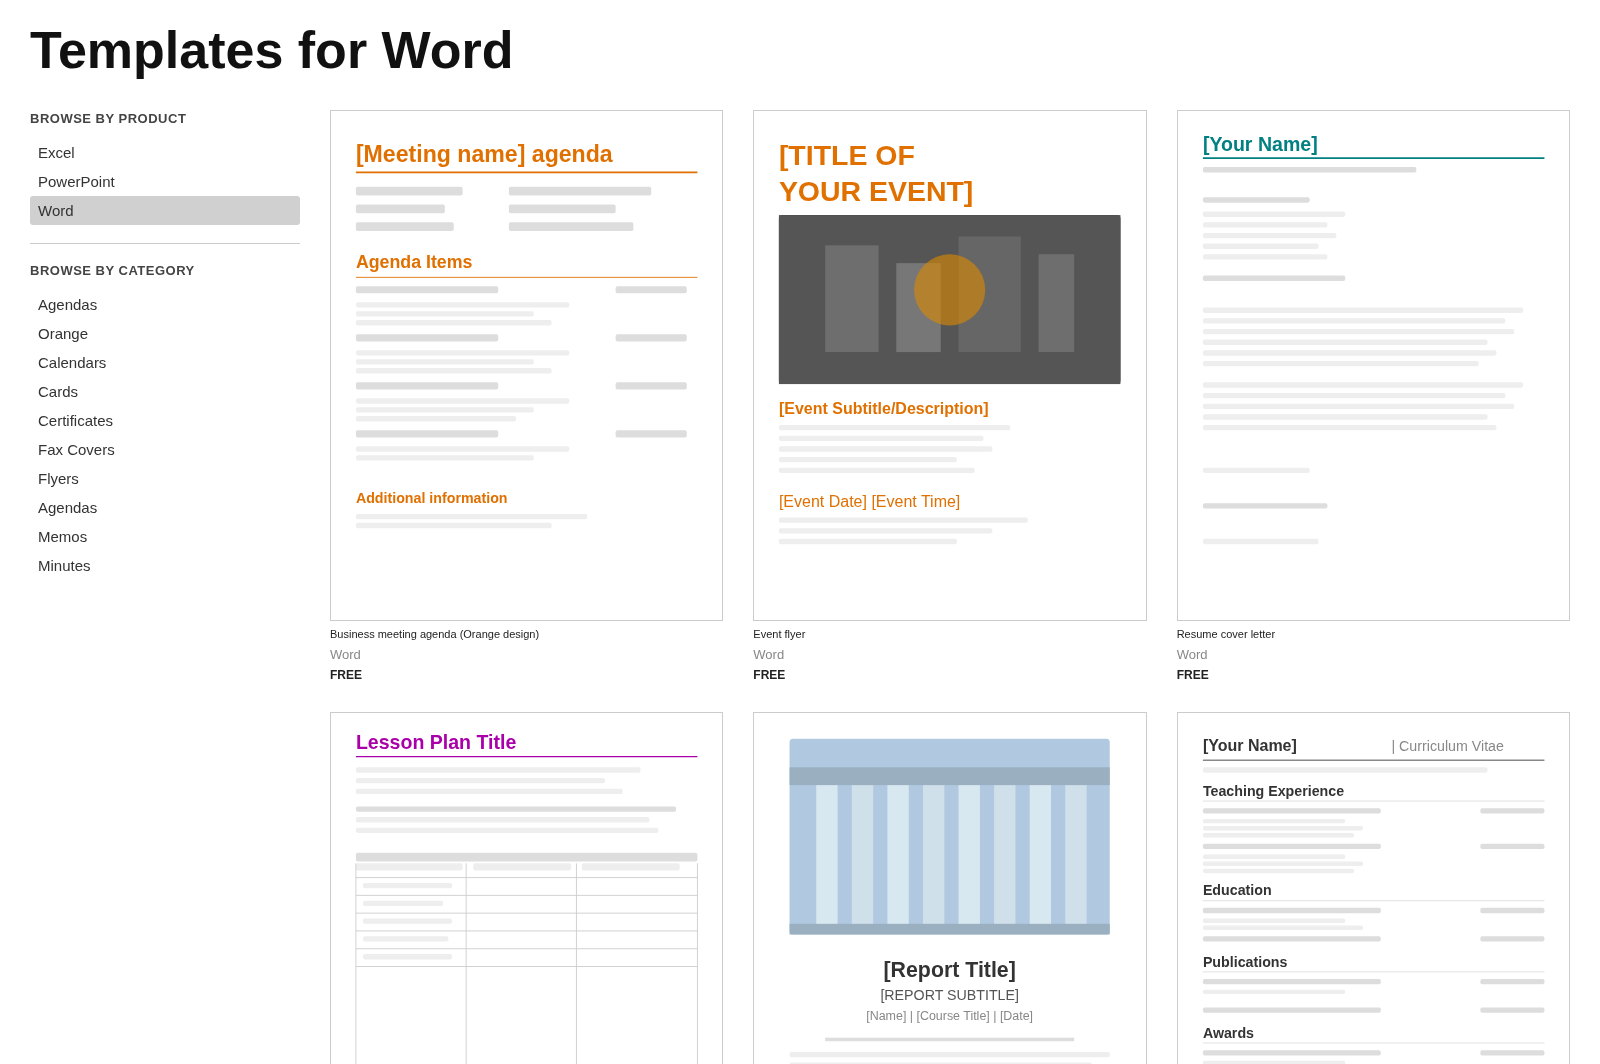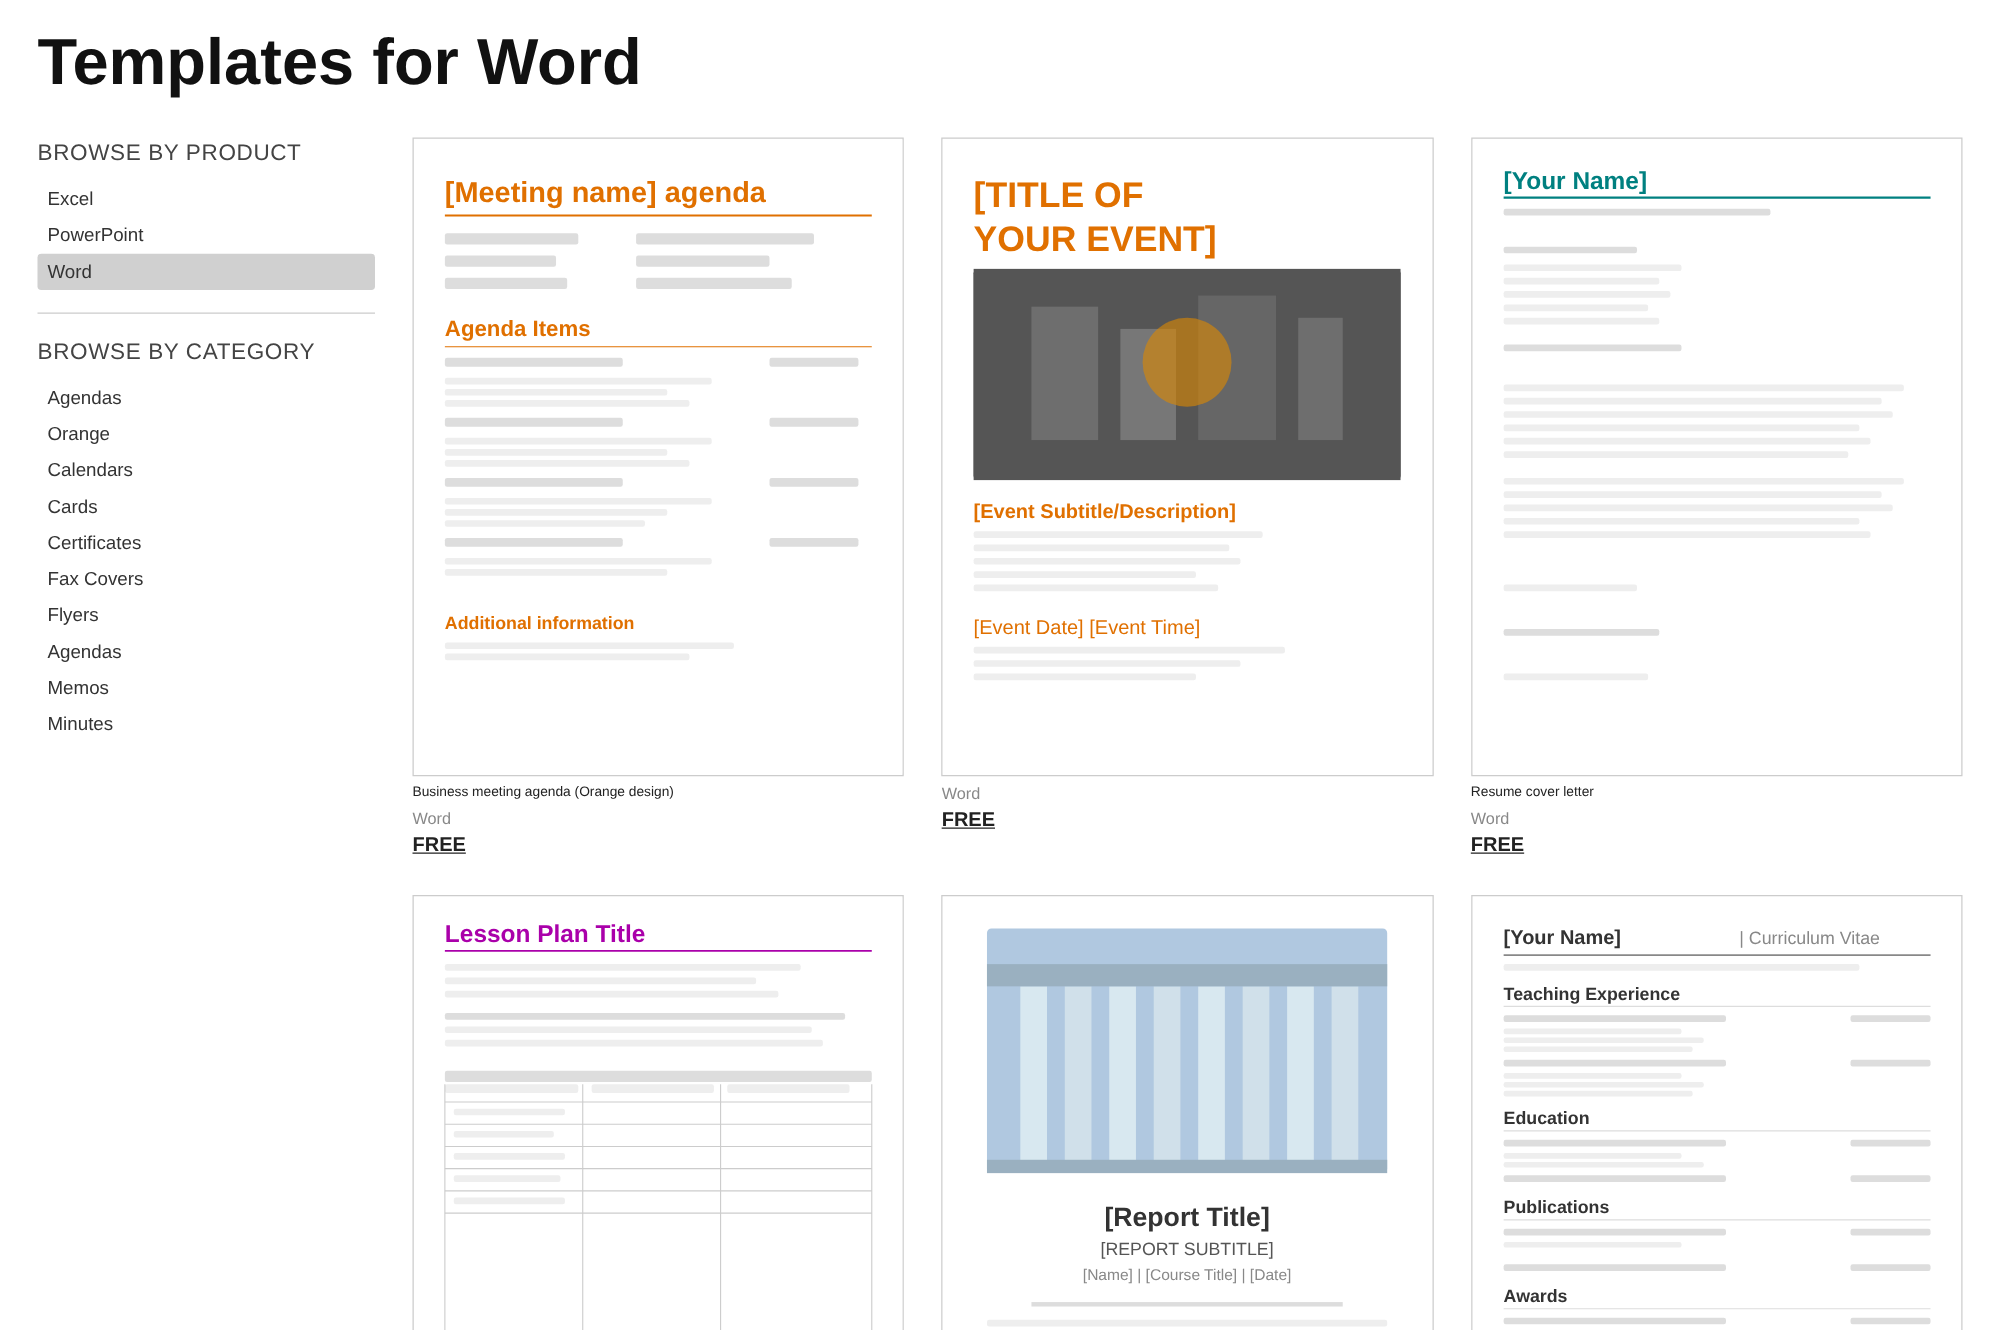--- a/index.html
+++ b/index.html
@@ -7,22 +7,22 @@
 
     .page-wrapper { display: flex; flex-direction: column; padding: 20px 30px; }
 
     .page-title { font-size: 52px; font-weight: 700; color: #111; margin-bottom: 30px; }
 
     .main-layout { display: flex; gap: 30px; }
 
     .sidebar { width: 270px; flex-shrink: 0; }
 
     .sidebar-section-title {
-      font-size: 18px;
-      font-weight: 400;
+      font-size: 13px;
+      font-weight: 700;
       color: #444;
       text-transform: uppercase;
       letter-spacing: 0.5px;
       margin-bottom: 10px;
       line-height: 1.4;
     }
 
     .sidebar-item {
       font-size: 15px;
       color: #333;
@@ -65,21 +65,21 @@
       text-align: right;
     }
 
     .template-thumb svg {
       width: 100%;
       height: 100%;
     }
 
     .template-name { font-size: 11px; color: #222; font-weight: 400; line-height: 1.3; }
     .template-product { font-size: 13px; color: #888; }
-    .template-price { font-size: 16px; font-weight: 700; color: #222; text-decoration: underline; }
+    .template-price { font-size: 12px; font-weight: 700; color: #222; }
   </style>
 </head>
 <body>
 
 <div class="page-wrapper">
 
   <h1 class="page-title">Templates for Word</h1>
 
   <div class="main-layout">
 
@@ -172,20 +172,21 @@
         <rect x="14" y="182" width="115" height="3" rx="1" fill="#eee"></rect>
         <rect x="14" y="188" width="120" height="3" rx="1" fill="#eee"></rect>
         <rect x="14" y="194" width="100" height="3" rx="1" fill="#eee"></rect>
         <rect x="14" y="200" width="110" height="3" rx="1" fill="#eee"></rect>
         <text x="14" y="222" font-size="9" fill="#e07000">[Event Date]  [Event Time]</text>
         <rect x="14" y="228" width="140" height="3" rx="1" fill="#eee"></rect>
         <rect x="14" y="234" width="120" height="3" rx="1" fill="#eee"></rect>
         <rect x="14" y="240" width="100" height="3" rx="1" fill="#eee"></rect>
       </svg>
           </div>
+          <div class="template-name">Event flyer</div>
           <div class="template-product">Word</div>
           <div class="template-price">FREE</div>
         </div>
         <div class="template-card">
           <div class="template-thumb">
             <svg viewBox="0 0 220 285" xmlns="http://www.w3.org/2000/svg">
         <rect width="220" height="285" fill="white"></rect>
         <text x="14" y="22" font-size="11" fill="#008080" font-weight="600">[Your Name]</text>
         <line x1="14" y1="26" x2="206" y2="26" stroke="#008080" stroke-width="1"></line>
         <rect x="14" y="31" width="120" height="3" rx="1" fill="#ddd"></rect>

